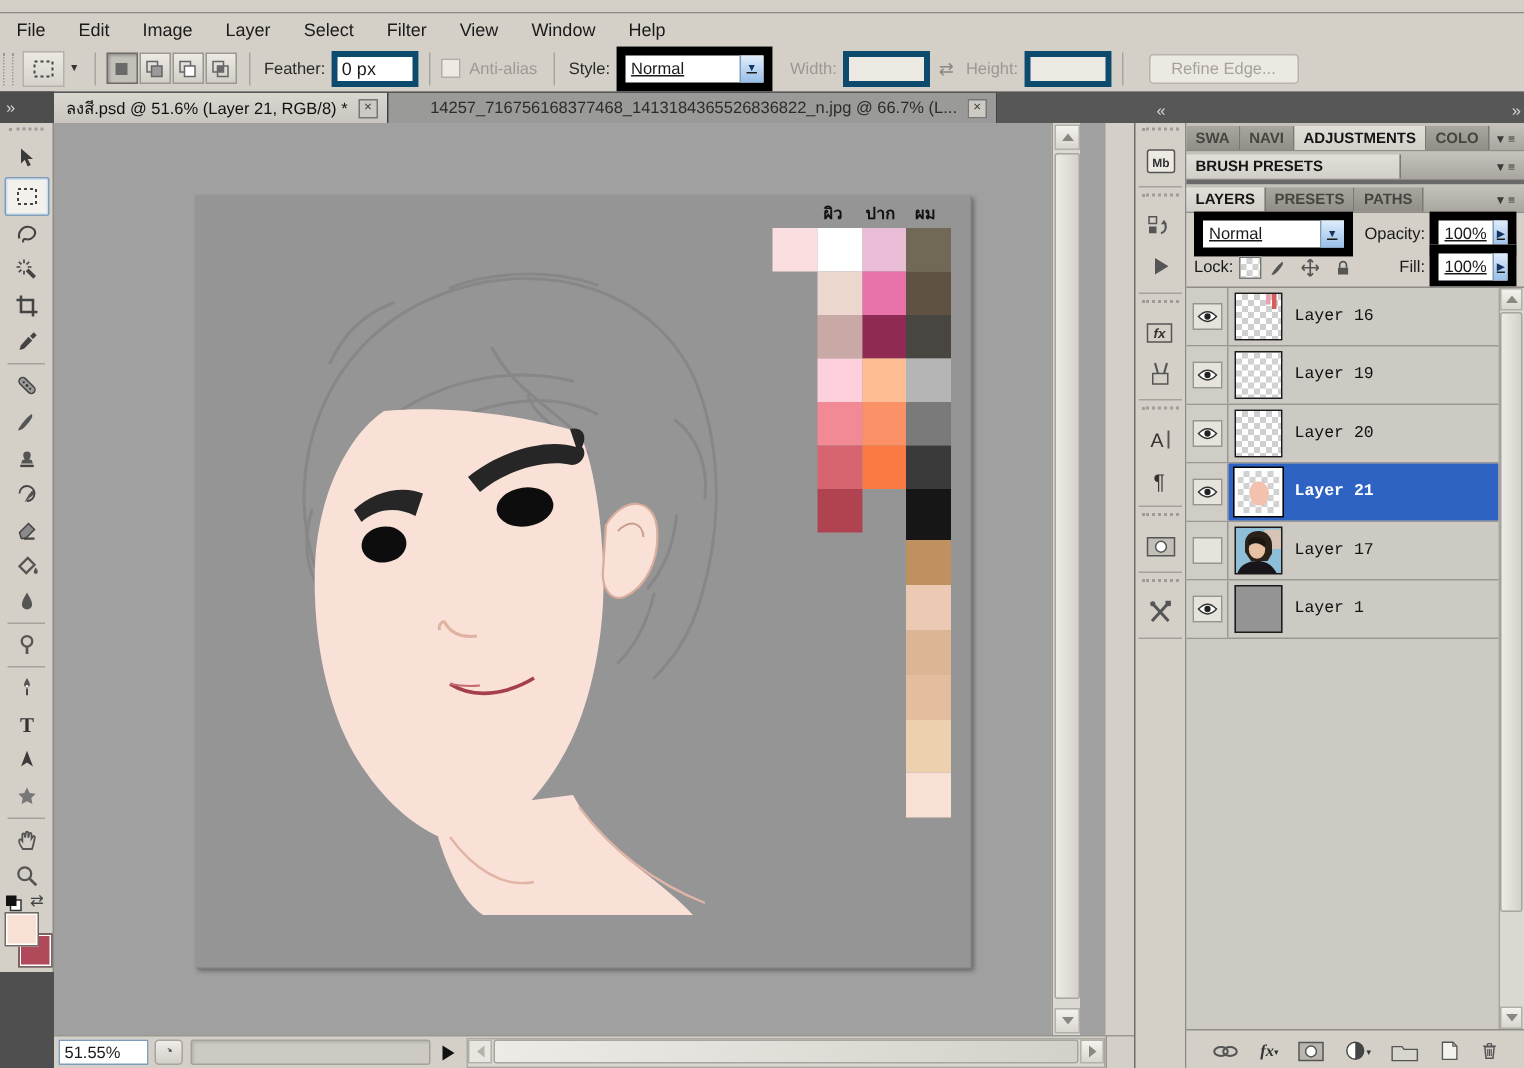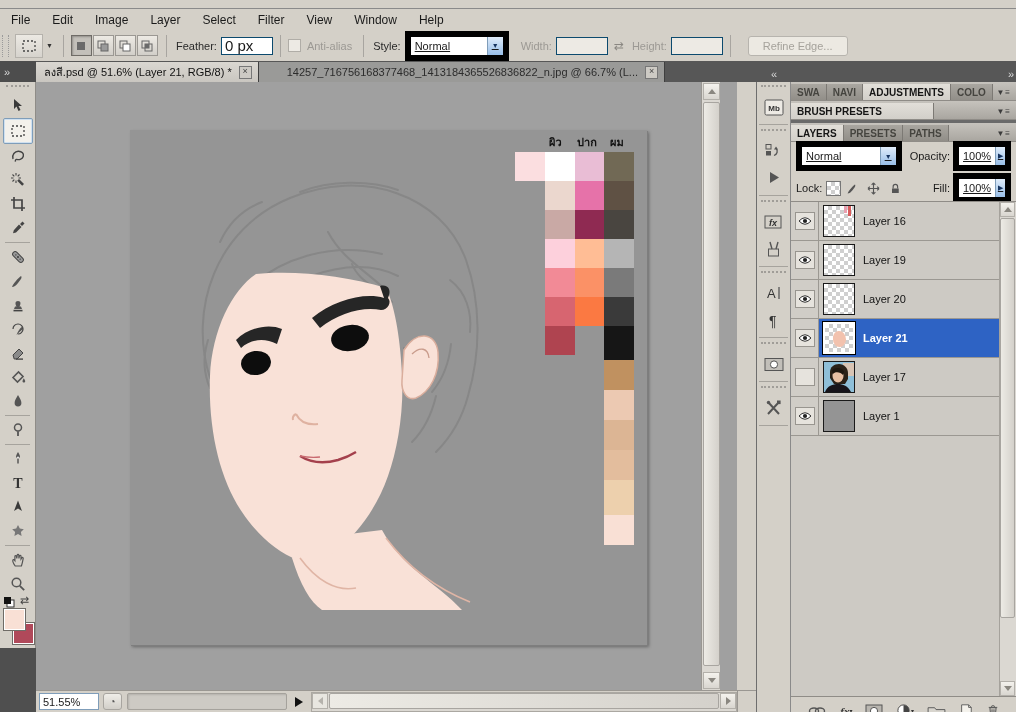--- a/index.html
+++ b/index.html
@@ -10,21 +10,21 @@
 
   
   #titlebar-sliver{left:0;top:0;width:1016px;height:8px;background:#D4D0C8;border-bottom:1px solid #8a8a8a;}
   #menubar{left:0;top:9px;width:1016px;height:21px;background:#D4D0C8;display:flex;align-items:center;font-size:12px;}
   .menu-item{padding:2px 11px;cursor:default;}
   #options-bar{left:0;top:30px;width:1016px;height:31px;background:#D4D0C8;border-bottom:1px solid #9a9a9a;display:flex;align-items:center;font-size:11px;}
   .grip{width:5px;height:22px;margin:0 4px 0 2px;border-left:1px dotted #9a9a9a;border-right:1px dotted #9a9a9a;}
   .vsep{width:1px;height:22px;background:#a8a5a0;margin:0 7px;}
   .opt-label{color:#2a2a2a;margin:0 4px 0 2px;white-space:nowrap;}
   .opt-label.dis{color:#9c9994;}
-  .txt-input{background:#fff;border:1px solid #0c4a6e;height:16px;width:44px;font-size:15px;padding:0 3px;display:flex;align-items:center;text-align:right;}
+  .txt-input{background:#fff;border:4px solid #0c4a6e;height:16px;width:44px;font-size:12px;padding:0 3px;display:flex;align-items:center;text-align:right;}
   .txt-input.dis{background:#EDEAE4;color:#9c9994;}
   .tool-preview{width:26px;height:22px;border:1px solid #b5b2ac;background:linear-gradient(#ECE9E3,#D6D3CD);display:flex;align-items:center;justify-content:center;margin-left:2px;}
   .dd-arrow{font-size:7px;color:#333;margin:0 3px;}
   .mode-btn{width:19px;height:19px;border:1px solid #9b9893;background:linear-gradient(#EDEAE4,#D2CFC9);margin-right:1px;display:flex;align-items:center;justify-content:center;}
   .mode-btn.pressed{background:#C3C0BA;border-color:#6f6c67;box-shadow:inset 1px 1px 2px rgba(0,0,0,.25);}
   .checkbox{width:11px;height:11px;border:1px solid #b0ada7;background:#EDEAE4;margin-right:4px;}
   .combo{height:18px;background:#fff;border:6px solid #000000;display:flex;align-items:center;font-size:11px;text-decoration:underline;}
   .combo .val{flex:1;padding:0 4px;}
   .combo .btn{width:15px;height:100%;background:linear-gradient(#E0EDFB,#98BEE8);border-left:1px solid #7F9DB9;display:flex;align-items:center;justify-content:center;font-size:7px;color:#16335f;}
   .swap-icon{font-size:12px;color:#8a8782;margin:0 6px;}
@@ -82,21 +82,21 @@
   #panelcol{left:790px;top:82px;width:226px;height:630px;background:#D4D0C8;border-left:1px solid #8a8a8a;box-sizing:border-box;}
   .ptab-row{height:18px;background:linear-gradient(#C6C3BD,#A9A6A0);display:flex;align-items:flex-end;border-bottom:1px solid #8f8c87;}
   .ptab{font-size:10px;font-weight:bold;color:#45443F;background:linear-gradient(#A9A6A0,#918E88);padding:3px 6px 2px;border-right:1px solid #7c7974;white-space:nowrap;overflow:hidden;}
   .ptab.active{background:linear-gradient(#E2DFD9,#D2CFC9);color:#151515;}
   .pmenu{margin-left:auto;font-size:8px;color:#3a3a3a;padding:0 5px 3px 0;letter-spacing:1px;}
   .seam{height:3px;background:#6A6A6A;}
 
   
   #layers-controls{background:#D4D0C8;padding:3px 5px 2px;font-size:11px;}
   #lock-icons .mini{width:17px;height:16px;border:1px solid transparent;display:flex;align-items:center;justify-content:center;margin-right:2px;}
-  #layers-list{position:relative;background:#CDCAC4;border-top:1px solid #8f8c87;height:494px;overflow:hidden;}
+  #layers-list{position:relative;background:#CDCAC4;border-top:1px solid #8f8c87;height:494px;overflow:hidden;font-family:Liberation Mono, monospace;}
   .layer-row{height:38px;border-bottom:1px solid #9B9892;display:flex;align-items:stretch;}
   .eye-cell{width:27px;border-right:1px solid #9B9892;display:flex;align-items:center;justify-content:center;background:#D0CDC7;flex:0 0 27px;}
   .eye-box{width:18px;height:16px;border:1px solid #98958f;background:#E6E3DD;display:flex;align-items:center;justify-content:center;}
   .layer-main{flex:1;display:flex;align-items:center;padding-left:4px;}
   .layer-main.sel{background:#2E63C4;}
   .layer-name{font-size:11px;margin-left:8px;color:#111;}
   .layer-name.sel{color:#fff;font-weight:bold;}
   .thumb{width:30px;height:30px;border:1px solid #1a1a1a;position:relative;overflow:hidden;flex:0 0 30px;}
   .thumb.selthumb{border:2px solid #fff;outline:1px solid #000;width:28px;height:28px;flex-basis:28px;}
   .checker{background-color:#fff;background-image:linear-gradient(45deg,#cfcfcf 25%,transparent 25%,transparent 75%,#cfcfcf 75%),linear-gradient(45deg,#cfcfcf 25%,transparent 25%,transparent 75%,#cfcfcf 75%);background-position:0 0,4px 4px;background-size:8px 8px;}
@@ -538,21 +538,21 @@
         <div class="combo" style="width:120px">
           <span class="val">Normal</span>
             <span class="btn">▼</span>
         </div>
         <span style="margin-left:8px">Opacity:</span>
         <div class="combo" style="width:46px;margin-left:3px">
           <span class="val">100%</span>
             <span class="btn">▶</span>
         </div>
       </div>
-      <div class="row" style="height:22px;margin-top:10px;">
+      <div class="row" style="height:22px;margin-top:0;">
         <span>Lock:</span>
         <div class="row" id="lock-icons" style="margin-left:4px">
           <div class="mini checker" style="width:13px;height:13px;border:1px solid #777"></div>
           <div class="mini">
               <svg width="13" height="13" viewBox="0 0 16 16">
                 <path d="M2 14c1-3 6-9 9-11 1 1 .5 3-3 7-2 2.5-4 4-6 4z" fill="#555"></path>
               </svg>
             </div>
           <div class="mini">
               <svg width="13" height="13" viewBox="0 0 14 14">

